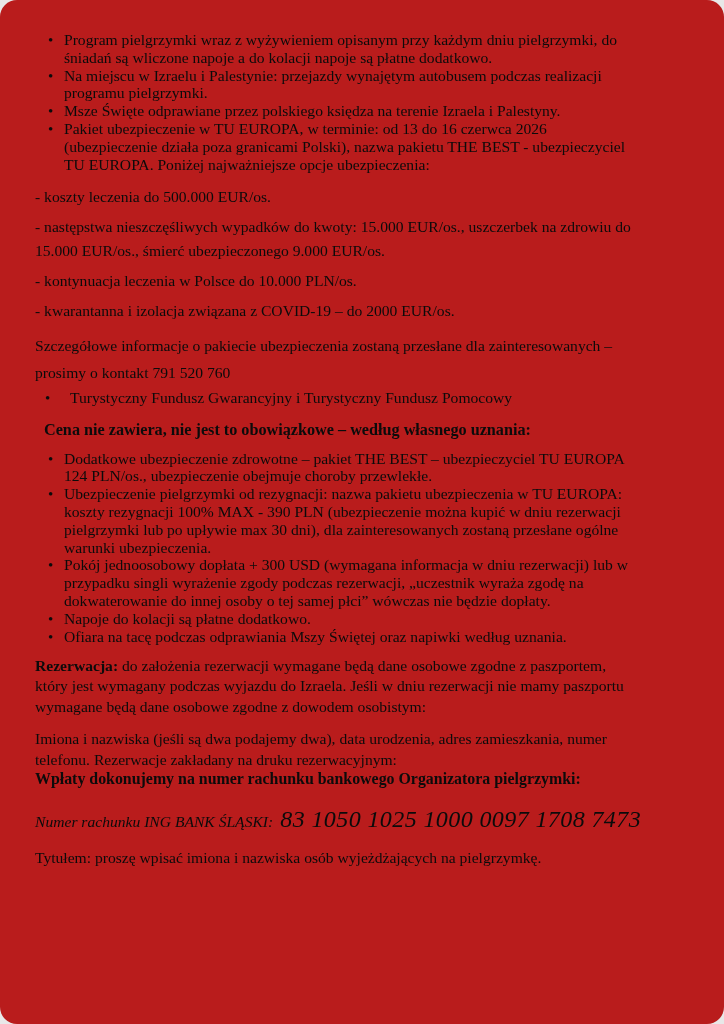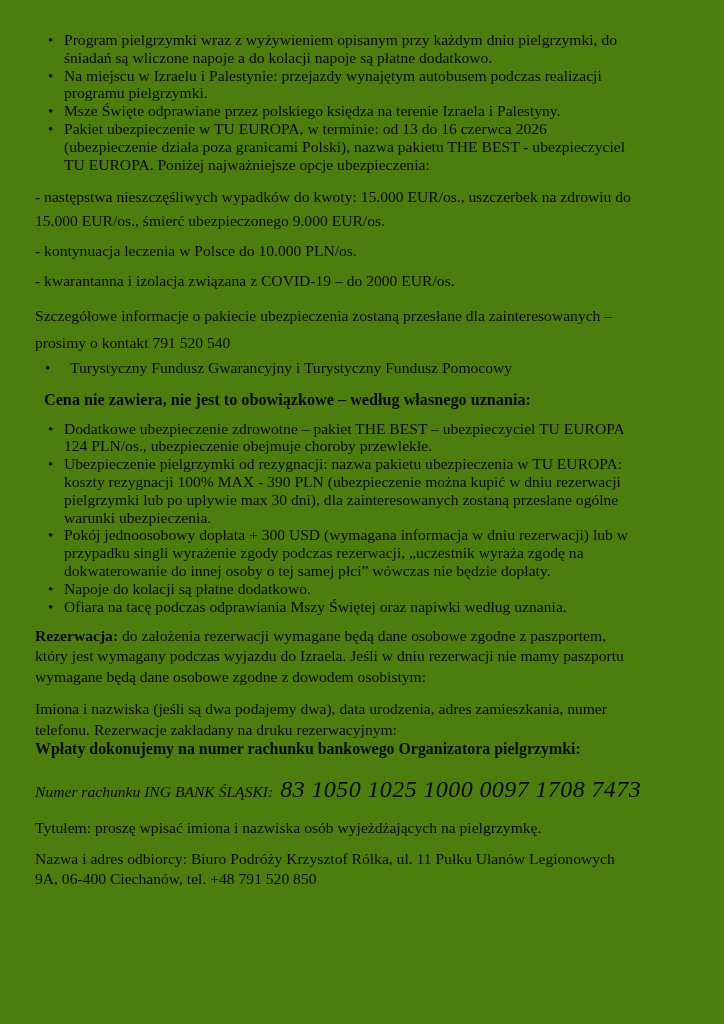--- a/index.html
+++ b/index.html
@@ -1,27 +1,28 @@
 <!DOCTYPE html>
 <html><head>
 <meta charset="utf-8">
 <style>
   html, body { margin: 0; padding: 0; background: #e8e8e8; }
   .page {
     position: relative;
     width: 724px;
     height: 1024px;
     margin: 0 auto;
-    background: #4d7c0f;
+    background: #b91c1c;
     box-sizing: border-box;
     padding: 31px 32px 8px 35px;
     font-family: "Liberation Serif", "DejaVu Serif", serif;
     font-size: 15.6px;
     color: #0b0b0b;
     overflow: hidden;
+    border-radius: 17px;
   }
   .t { white-space: pre-wrap; }
 
   
   ul.blist { list-style: none; margin: 0; padding: 0; }
   ul.blist li { display: flex; align-items: baseline; }
   ul.blist li::before {
     content: "\2022";
     flex: 0 0 16px;
     margin-left: 13px;
@@ -69,28 +70,29 @@
       <span class="t">Msze Święte odprawiane przez polskiego księdza na terenie Izraela i Palestyny.</span>
     </li>
     <li>
       <span class="t">Pakiet ubezpieczenie w TU EUROPA, w terminie: od 13 do 16 czerwca 2026
 (ubezpieczenie działa poza granicami Polski), nazwa pakietu THE BEST - ubezpieczyciel
 TU EUROPA. Poniżej najważniejsze opcje ubezpieczenia:</span>
     </li>
   </ul>
 
   <div class="dash-block">
+    <p class="dash t">- koszty leczenia do 500.000 EUR/os.</p>
     <p class="dash t">- następstwa nieszczęśliwych wypadków do kwoty: 15.000 EUR/os., uszczerbek na zdrowiu do
 15.000 EUR/os., śmierć ubezpieczonego 9.000 EUR/os.</p>
     <p class="dash t">- kontynuacja leczenia w Polsce do 10.000 PLN/os.</p>
     <p class="dash t">- kwarantanna i izolacja związana z COVID-19 – do 2000 EUR/os.</p>
   </div>
 
   <p class="note t">Szczegółowe informacje o pakiecie ubezpieczenia zostaną przesłane dla zainteresowanych –
-prosimy o kontakt 791 520 540</p>
+prosimy o kontakt 791 520 760</p>
 
   <ul class="blist single">
     <li>
       <span class="t">Turystyczny Fundusz Gwarancyjny i Turystyczny Fundusz Pomocowy</span>
     </li>
   </ul>
 
   <p class="h t">Cena nie zawiera, nie jest to obowiązkowe – według własnego uznania:</p>
 
   <ul class="blist second">
@@ -123,16 +125,14 @@
 
   <p class="pdata t">Imiona i nazwiska (jeśli są dwa podajemy dwa), data urodzenia, adres zamieszkania, numer
 telefonu. Rezerwacje zakładany na druku rezerwacyjnym:</p>
 
   <p class="h2 t">Wpłaty dokonujemy na numer rachunku bankowego Organizatora pielgrzymki:</p>
 
   <p class="bank t"><span>Numer rachunku ING BANK ŚLĄSKI:</span><span class="acct">83 1050 1025 1000 0097 1708 7473</span></p>
 
   <p class="tyt t">Tytułem: proszę wpisać imiona i nazwiska osób wyjeżdżających na pielgrzymkę.</p>
 
-  <p class="recip t">Nazwa i adres odbiorcy: Biuro Podróży Krzysztof Rólka, ul. 11 Pułku Ulanów Legionowych
-9A, 06-400 Ciechanów, tel. +48 791 520 850</p>
 
 </div>
 
 </body></html>

